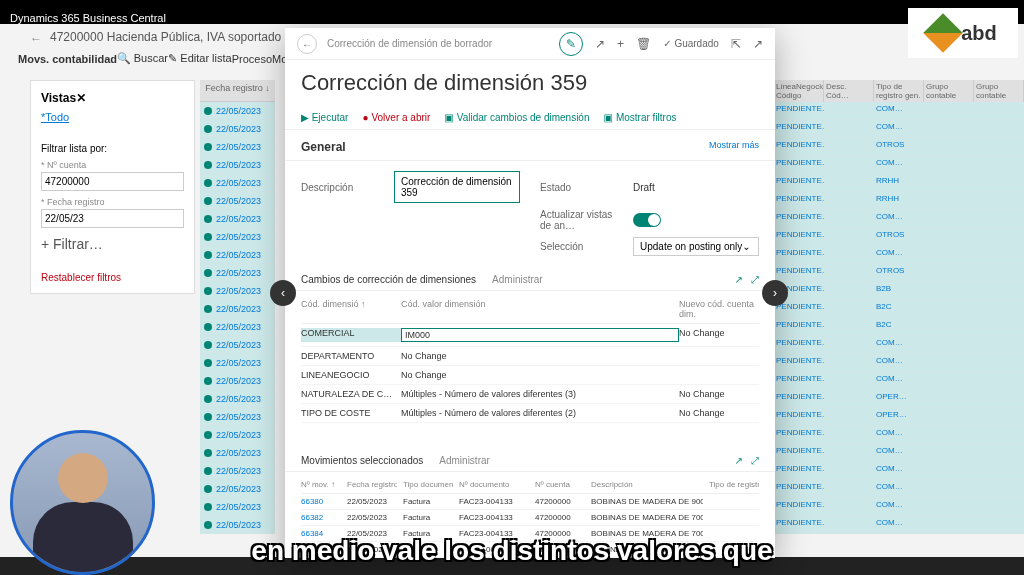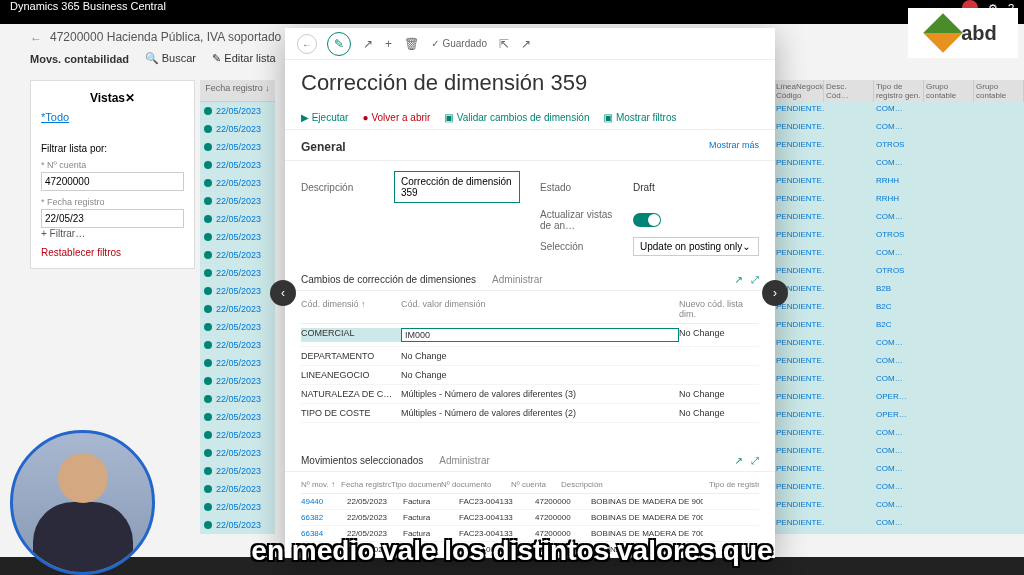--- a/index.html
+++ b/index.html
@@ -1,33 +1,33 @@
 <!DOCTYPE html>
 <html><head>
 <meta charset="utf-8">
 <style>
 *{margin:0;padding:0;box-sizing:border-box;font-family:"Segoe UI",sans-serif}
 body{width:1024px;height:575px;overflow:hidden;background:#e8e8e8;position:relative}
-.topbar{height:24px;background:#000;color:#fff;display:flex;align-items:flex-start;padding:0 10px;font-size:11px;justify-content:space-between}
+.topbar{height:24px;background:#000;color:#fff;display:flex;align-items:flex-end;padding:0 10px;font-size:11px;justify-content:space-between}
 .topbar-right{display:flex;gap:10px;align-items:center}
 .red-badge{width:16px;height:16px;background:#d13438;border-radius:50%}
 .logo{position:absolute;top:8px;right:6px;z-index:30}
 .logo-box{width:110px;height:50px;background:#fff;display:flex;align-items:center;justify-content:center;font-weight:700;font-size:20px;color:#333;gap:4px}
 .logo-diamond{width:28px;height:28px;background:linear-gradient(135deg,#4a8c2a 50%,#e89020 50%);transform:rotate(45deg)}
 .bg-page{position:absolute;top:24px;left:0;right:0;bottom:0;background:#f3f3f3;display:flex}
 .bg-breadcrumb{position:absolute;top:30px;left:30px;font-size:12px;color:#555;display:flex;align-items:center;gap:8px}
 .bg-breadcrumb .arrow{color:#888}
-.bg-toolbar{position:absolute;top:52px;left:30px;font-size:11px;color:#333;display:flex;gap:16px;align-items:center}
+.bg-toolbar{position:absolute;top:52px;left:18px;font-size:11px;color:#333;display:flex;gap:0;align-items:center}
 .filter-panel{position:absolute;top:80px;left:30px;width:165px;background:#fff;padding:10px;font-size:10px;border:1px solid #ddd}
-.filter-title{display:flex;justify-content:center;font-weight:600;font-size:12px;margin-bottom:6px}
+.filter-title{display:flex;justify-content:flex-start;font-weight:600;font-size:12px;margin-bottom:6px}
 .filter-link{color:#0078d4;text-decoration:underline;font-size:11px;margin-bottom:20px;display:block}
 .filter-label{color:#888;font-size:9px;margin-top:6px}
 .filter-input{width:100%;border:1px solid #ccc;padding:3px;font-size:10px;margin-top:2px}
-.filter-add{color:#555;font-size:10px}
-.filter-reset{margin-top:8px;color:#b01}
+.filter-add{margin-top:8px;color:#555;font-size:14px}
+.filter-reset{margin-top:20px;color:#b01}
 .date-column{position:absolute;top:80px;left:200px;width:75px;background:#cce8e8}
 .date-header{height:22px;background:#e0e0e0;font-size:9px;color:#666;padding:3px;text-align:center;border-bottom:1px solid #ccc}
 .date-row{height:18px;font-size:9px;color:#0078d4;display:flex;align-items:center;padding:0 4px;border-bottom:1px solid #d0e5e5;position:relative}
 .date-row::before{content:"";width:8px;height:8px;background:#008575;border-radius:50%;margin-right:4px;flex-shrink:0}
 .right-table{position:absolute;top:80px;right:0;width:250px;background:#cce8e8}
 .rt-header{height:22px;background:#e0e0e0;display:flex;font-size:8px;color:#666}
 .rt-header>div{flex:1;padding:2px;border-right:1px solid #ccc;overflow:hidden}
 .rt-row{height:18px;display:flex;font-size:8px;border-bottom:1px solid #d0e5e5}
 .rt-row>div{flex:1;padding:2px;color:#0078d4;overflow:hidden;white-space:nowrap}
 .modal{position:absolute;top:28px;left:285px;width:490px;height:530px;background:#fff;box-shadow:0 8px 30px rgba(0,0,0,.3);z-index:20;overflow:hidden}
@@ -58,21 +58,21 @@
 .sub-icons{margin-left:auto;display:flex;gap:8px;color:#008575}
 .dim-table{padding:4px 16px}
 .dim-head{display:flex;font-size:9px;color:#888;padding:4px 0;border-bottom:1px solid #eee}
 .dim-head>div:nth-child(1),.dim-row>div:nth-child(1){width:100px}
 .dim-head>div:nth-child(2),.dim-row>div:nth-child(2){flex:1}
 .dim-head>div:nth-child(3),.dim-row>div:nth-child(3){width:80px}
 .dim-row{display:flex;font-size:9px;padding:4px 0;border-bottom:1px solid #f4f4f4;color:#333}
 .dim-row.sel>div:nth-child(1){background:#cce8e8}
 .dim-row.sel>div:nth-child(2){border:1px solid #008575;padding:1px 3px}
 .mov-table{padding:4px 16px}
-.mov-head{display:flex;font-size:8px;color:#888;padding:4px 0;border-bottom:1px solid #eee;}
+.mov-head{display:flex;font-size:8px;color:#888;padding:4px 0;border-bottom:1px solid #eee;gap:6px}
 .mov-head>div,.mov-row>div{overflow:hidden;white-space:nowrap}
 .mc1{width:40px}.mc2{width:50px}.mc3{width:50px}.mc4{width:70px}.mc5{width:50px}.mc6{flex:1}.mc7{width:50px}
 .mov-row{display:flex;font-size:8px;padding:3px 0;border-bottom:1px solid #f4f4f4;gap:6px;color:#333}
 .mov-row .mc1{color:#0078d4}
 .nav-arrow{position:absolute;top:280px;width:26px;height:26px;background:#333;border-radius:50%;color:#fff;display:flex;align-items:center;justify-content:center;z-index:25;font-size:12px}
 .nav-left{left:270px}.nav-right{right:236px}
 .subtitle{position:absolute;bottom:8px;left:50%;transform:translateX(-50%);font-size:28px;font-weight:700;color:#fff;text-shadow:2px 2px 0 #000,-2px -2px 0 #000,2px -2px 0 #000,-2px 2px 0 #000;z-index:40;white-space:nowrap}
 .presenter{position:absolute;bottom:0;left:10px;width:145px;height:145px;border-radius:50%;border:3px solid #2266cc;background:linear-gradient(180deg,#a8b8d0 0%,#8899b5 100%);z-index:35;overflow:hidden}
 .presenter::after{content:"";position:absolute;top:20px;left:50%;transform:translateX(-50%);width:50px;height:50px;background:#d4a880;border-radius:50%}
 .presenter::before{content:"";position:absolute;bottom:0;left:50%;transform:translateX(-50%);width:100px;height:70px;background:#2a2a3a;border-radius:40px 40px 0 0}
@@ -336,20 +336,21 @@
       </div>
     </div>
 </div>
 
 <div class="nav-arrow nav-left">‹</div>
 <div class="nav-arrow nav-right">›</div>
 
 <div class="modal">
   <div class="modal-header">
     <div class="modal-back">←</div>
+    <div class="modal-crumb">Corrección de dimensión de borrador</div>
     <div class="modal-icons">
       <div class="edit-circle">✎</div>
       <span>↗</span>
       <span>+</span>
       <span>🗑</span>
       <span class="saved">✓ Guardado</span>
       <span>⇱</span>
       <span>↗</span>
     </div>
   </div>
@@ -393,21 +394,21 @@
     <span class="sub-tab sec">Administrar</span>
     <div class="sub-icons">
       <span>↗</span>
       <span>⤢</span>
     </div>
   </div>
   <div class="dim-table">
     <div class="dim-head" id="dim-head">
         <div>Cód. dimensió ↑</div>
         <div>Cód. valor dimensión</div>
-        <div>Nuevo cód. lista dim.</div>
+        <div>Nuevo cód. cuenta dim.</div>
       </div>
     <div id="dim-body">
         <div class="dim-row sel">
           <div>COMERCIAL</div>
           <div>IM000</div>
           <div>No Change</div>
         </div>
         <div class="dim-row">
           <div>DEPARTAMENTO</div>
           <div>No Change</div>
@@ -442,21 +443,21 @@
         <div class="mc1">Nº mov. ↑</div>
         <div class="mc2">Fecha registro</div>
         <div class="mc3">Tipo documento</div>
         <div class="mc4">Nº documento</div>
         <div class="mc5">Nº cuenta</div>
         <div class="mc6">Descripción</div>
         <div class="mc7">Tipo de registro ge…</div>
       </div>
     <div id="mov-body">
         <div class="mov-row">
-          <div class="mc1">49440</div>
+          <div class="mc1">66380</div>
           <div class="mc2">22/05/2023</div>
           <div class="mc3">Factura</div>
           <div class="mc4">FAC23-004133</div>
           <div class="mc5">47200000</div>
           <div class="mc6">BOBINAS DE MADERA DE 900x…</div>
           <div class="mc7"></div>
         </div>
         <div class="mov-row">
           <div class="mc1">66382</div>
           <div class="mc2">22/05/2023</div>

